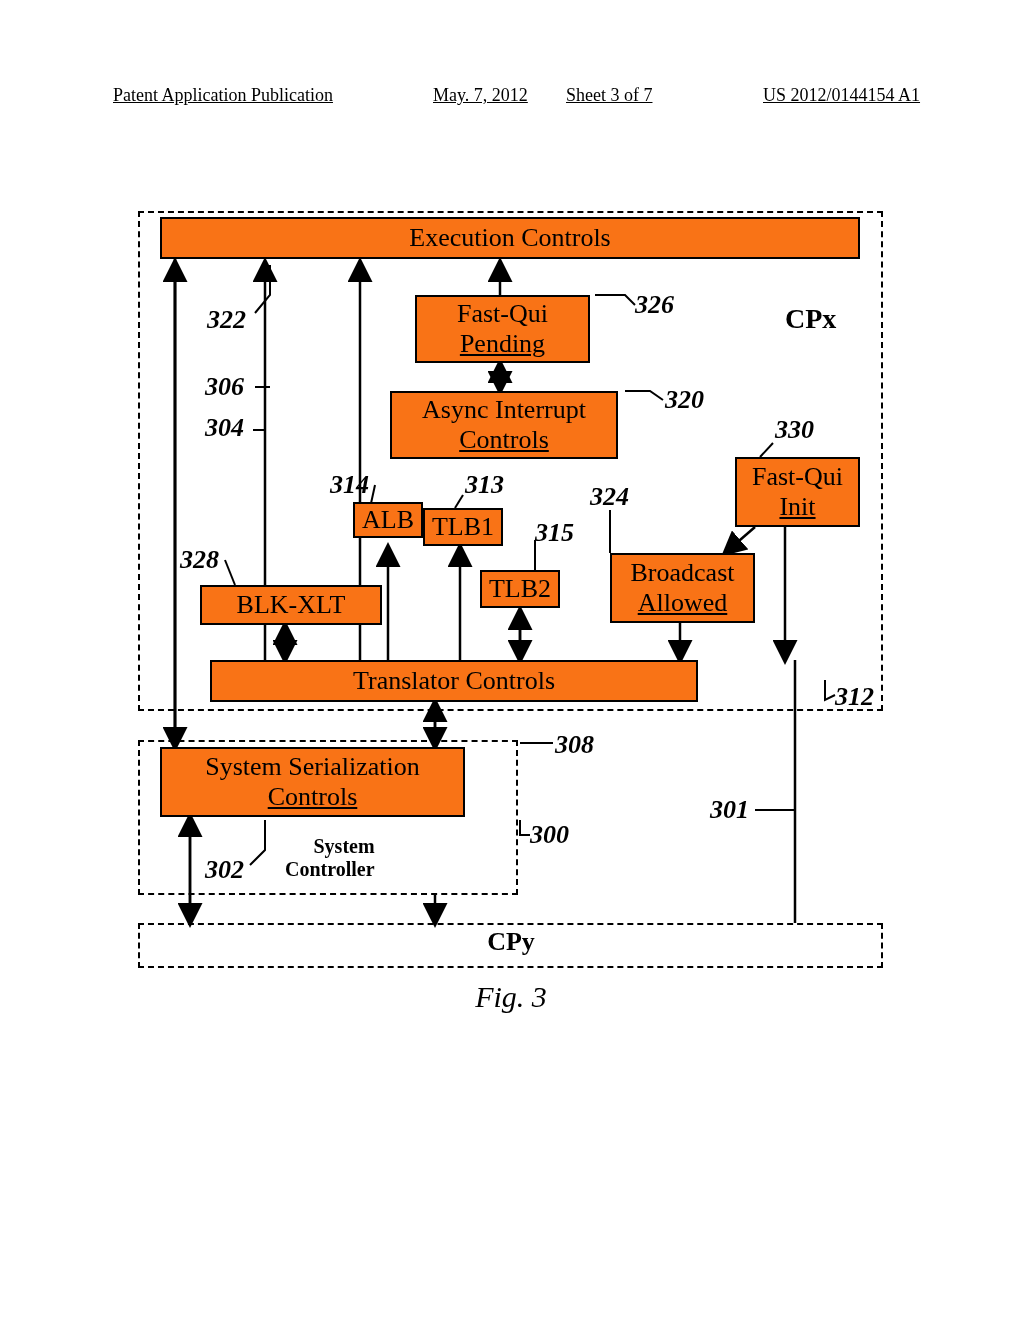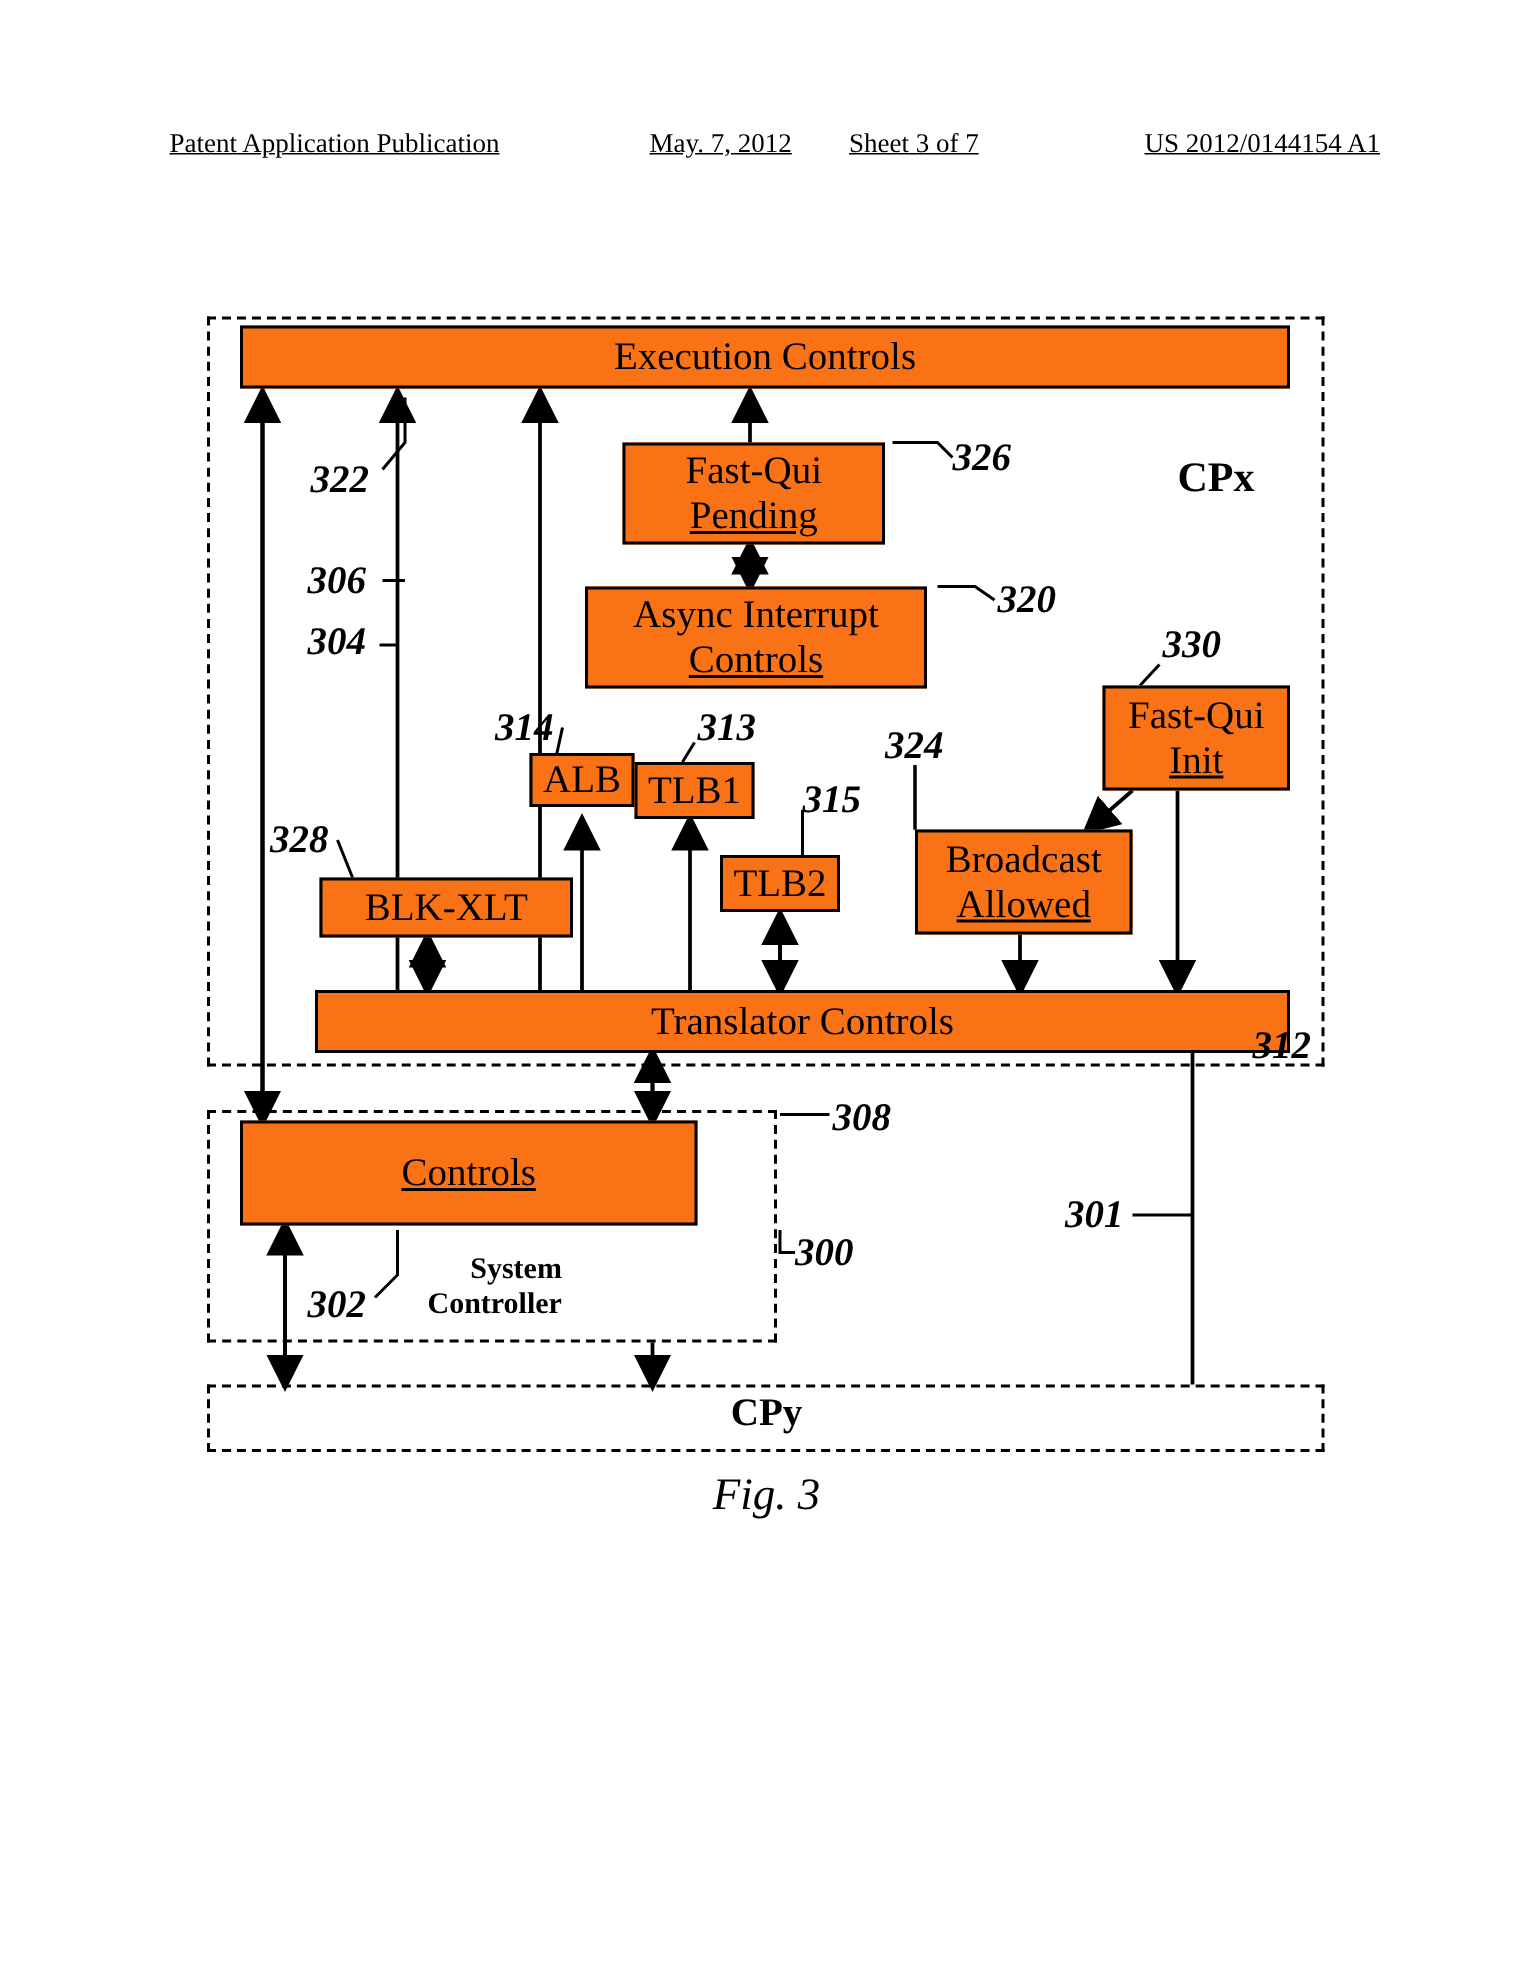--- a/index.html
+++ b/index.html
@@ -121,29 +121,30 @@
   <div class="box" style="left:600px; top:262px; width:125px; height:70px;">
     <span>Fast-Qui</span>
     <span class="ul">Init</span>
   </div>
 
   <div class="box" style="left:475px; top:358px; width:145px; height:70px;">
     <span>Broadcast</span>
     <span class="ul">Allowed</span>
   </div>
 
-  <div class="box" style="left:78px; top:390px; width:169px; height:40px;">
+  <div class="box" style="left:65px; top:390px; width:182px; height:40px;">
     <span>BLK-XLT</span>
   </div>
 
-  <div class="box" style="left:75px; top:465px; width:650px; height:42px;">
+  <div class="box" style="left:75px; top:465px; width:488px; height:42px;">
     <span>Translator Controls</span>
   </div>
 
   <div class="box" style="left:25px; top:552px; width:305px; height:70px;">
+    <span>System Serialization</span>
     <span class="ul">Controls</span>
   </div>
 
   <span class="cpx" style="left:650px; top:108px;">CPx</span>
 
   <div style="position:absolute; left:0; top:732px; width:752px; text-align:center; font-weight:bold; font-size:26px; z-index:10;">CPy</div>
 
   <div style="position:absolute; left:150px; top:640px; font-weight:bold; font-size:20px; z-index:10; text-align:right;">
     <div>System</div>
     <div>Controller</div>

